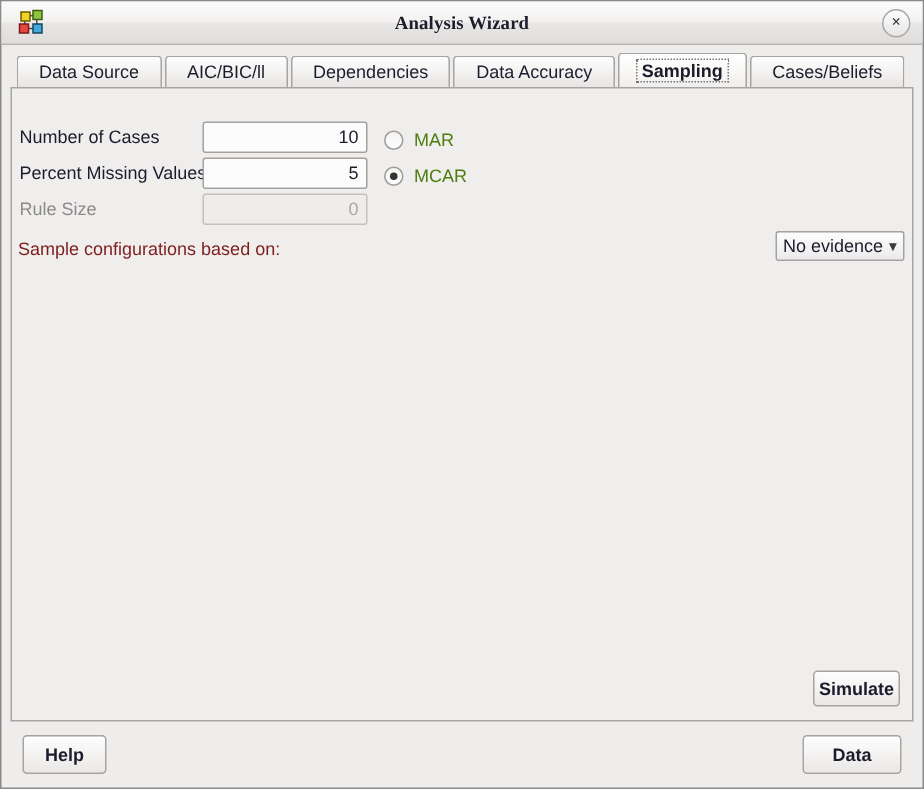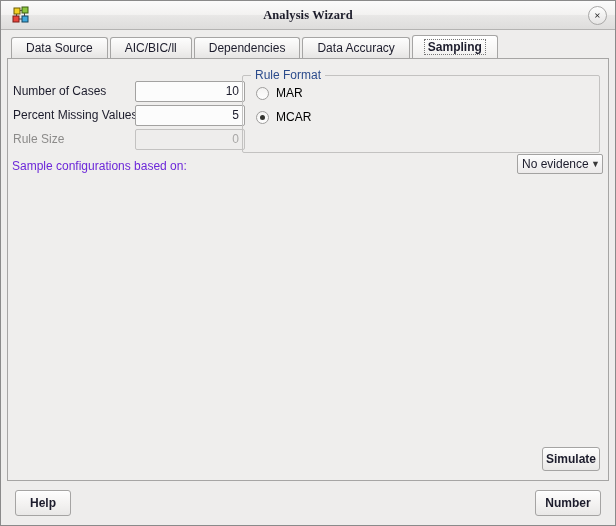--- a/index.html
+++ b/index.html
@@ -192,29 +192,29 @@
     justify-content: center;
     margin-right: 7px;
     flex: 0 0 13px;
   }
   .radio .dot {
     width: 5px; height: 5px;
     border-radius: 50%;
     background: transparent;
   }
   .radio.checked .dot { background: #33332f; }
-  .radio-label { font-size: 12px; color: #000000; }
+  .radio-label { font-size: 12px; color: #4d7c0f; }
 
   
   #sample-label {
     position: absolute;
     left: 4px;
     top: 100px;
     font-size: 12px;
-    color: #6d28d9;
+    color: #7f1d1d;
   }
   .combo {
     position: absolute;
     right: 5px;
     top: 95px;
     width: 86px;
     height: 20px;
     border: 1px solid #a3a2a1;
     border-radius: 2px;
     background: linear-gradient(to bottom, #fdfdfd, #eceaea);
@@ -303,41 +303,41 @@
     </div>
     <div class="tab">
       <span class="tab-label">Dependencies</span>
     </div>
     <div class="tab">
       <span class="tab-label">Data Accuracy</span>
     </div>
     <div class="tab active">
       <span class="tab-label">Sampling</span>
     </div>
+    <div class="tab">
+      <span class="tab-label">Cases/Beliefs</span>
+    </div>
   </div>
 
   <div class="content">
 
 
     <div class="form-row" style="top: 21px;">
       <span class="field-label">Number of Cases</span>
       <input class="text-input" type="text" value="10" style="">
     </div>
     <div class="form-row" style="top: 45px;">
       <span class="field-label">Percent Missing Values</span>
       <input class="text-input" type="text" value="5" style="">
     </div>
     <div class="form-row" style="top: 69px;">
       <span class="field-label disabled">Rule Size</span>
       <input class="text-input disabled" type="text" disabled="" value="0" style="">
     </div>
 
-    <div class="groupbox" id="grp-ruleformat">
-      <div class="group-title">Rule Format</div>
-    </div>
 
     <div class="radio-row" style="left: 248px; top: 27px;">
       <span class="radio">
           <span class="dot"></span>
         </span>
       <span class="radio-label">MAR</span>
     </div>
     <div class="radio-row" style="left: 248px; top: 51px;">
       <span class="radio checked">
           <span class="dot"></span>
@@ -355,17 +355,17 @@
       <span>Simulate</span>
     </div>
 
   </div>
 
   <div class="footer">
     <div class="btn" id="help-btn">
       <span>Help</span>
     </div>
     <div class="btn" id="close-btn-footer">
-      <span>Number</span>
+      <span>Data</span>
     </div>
   </div>
 
 </div>
 
 </body></html>

